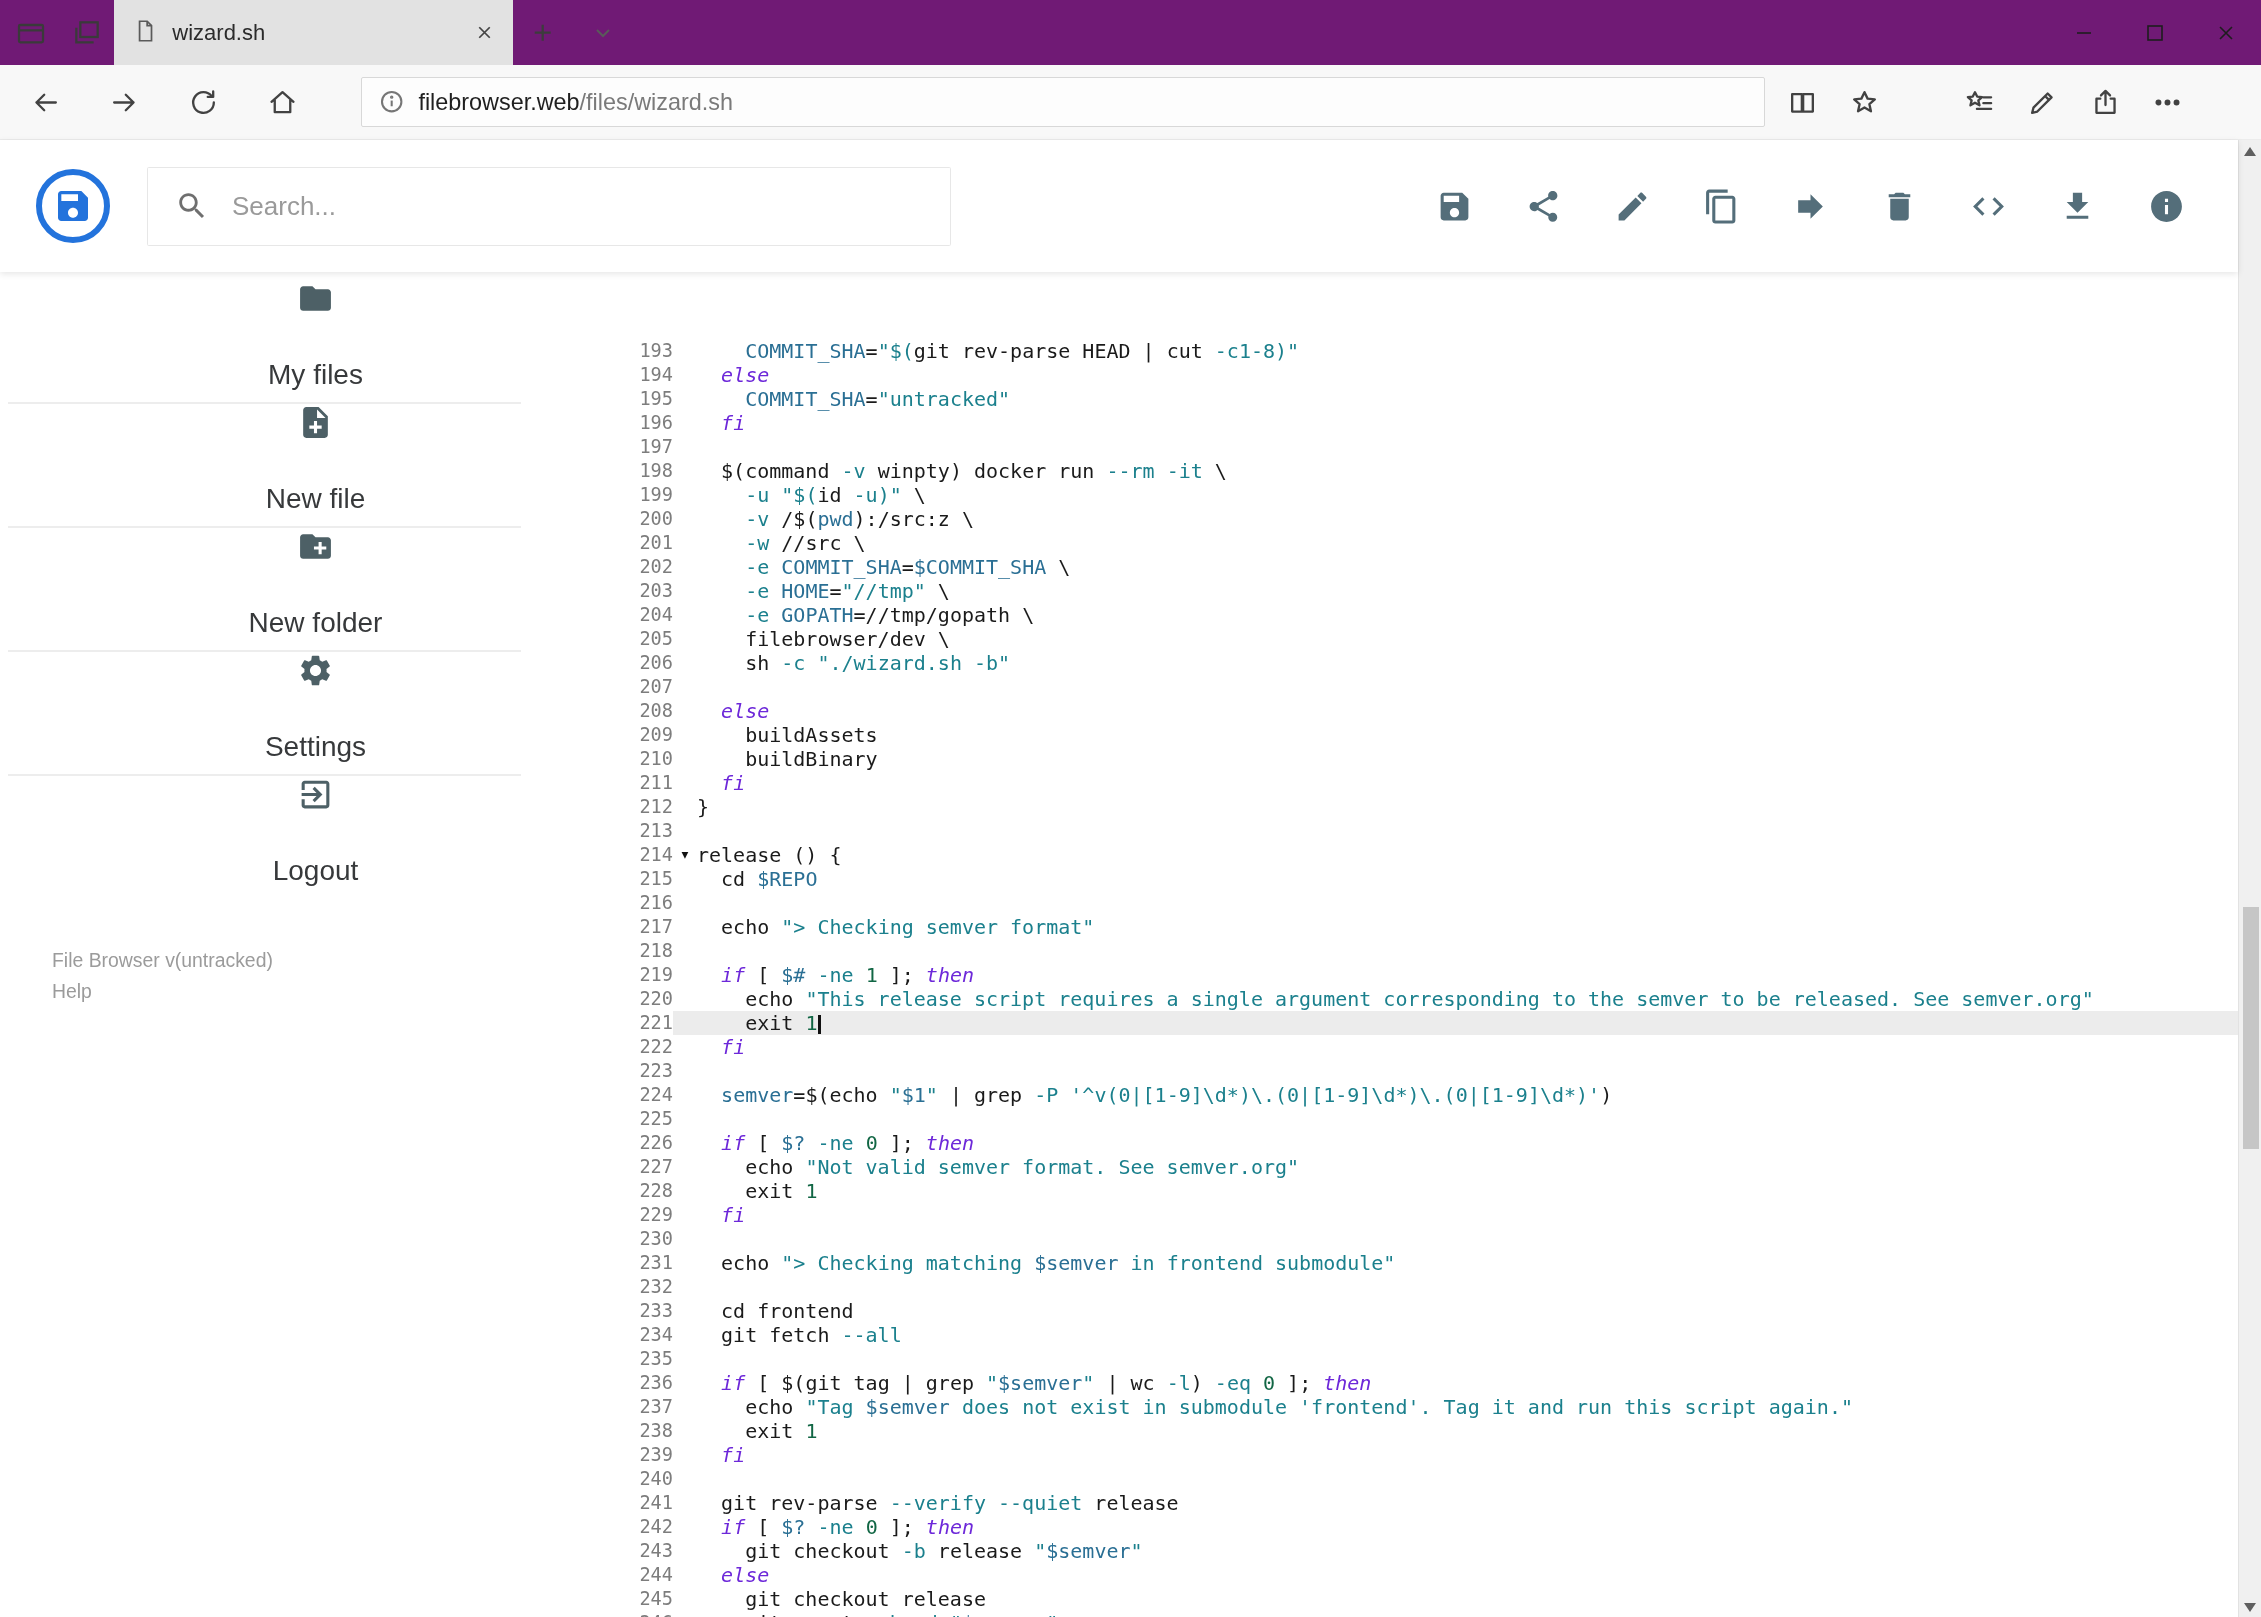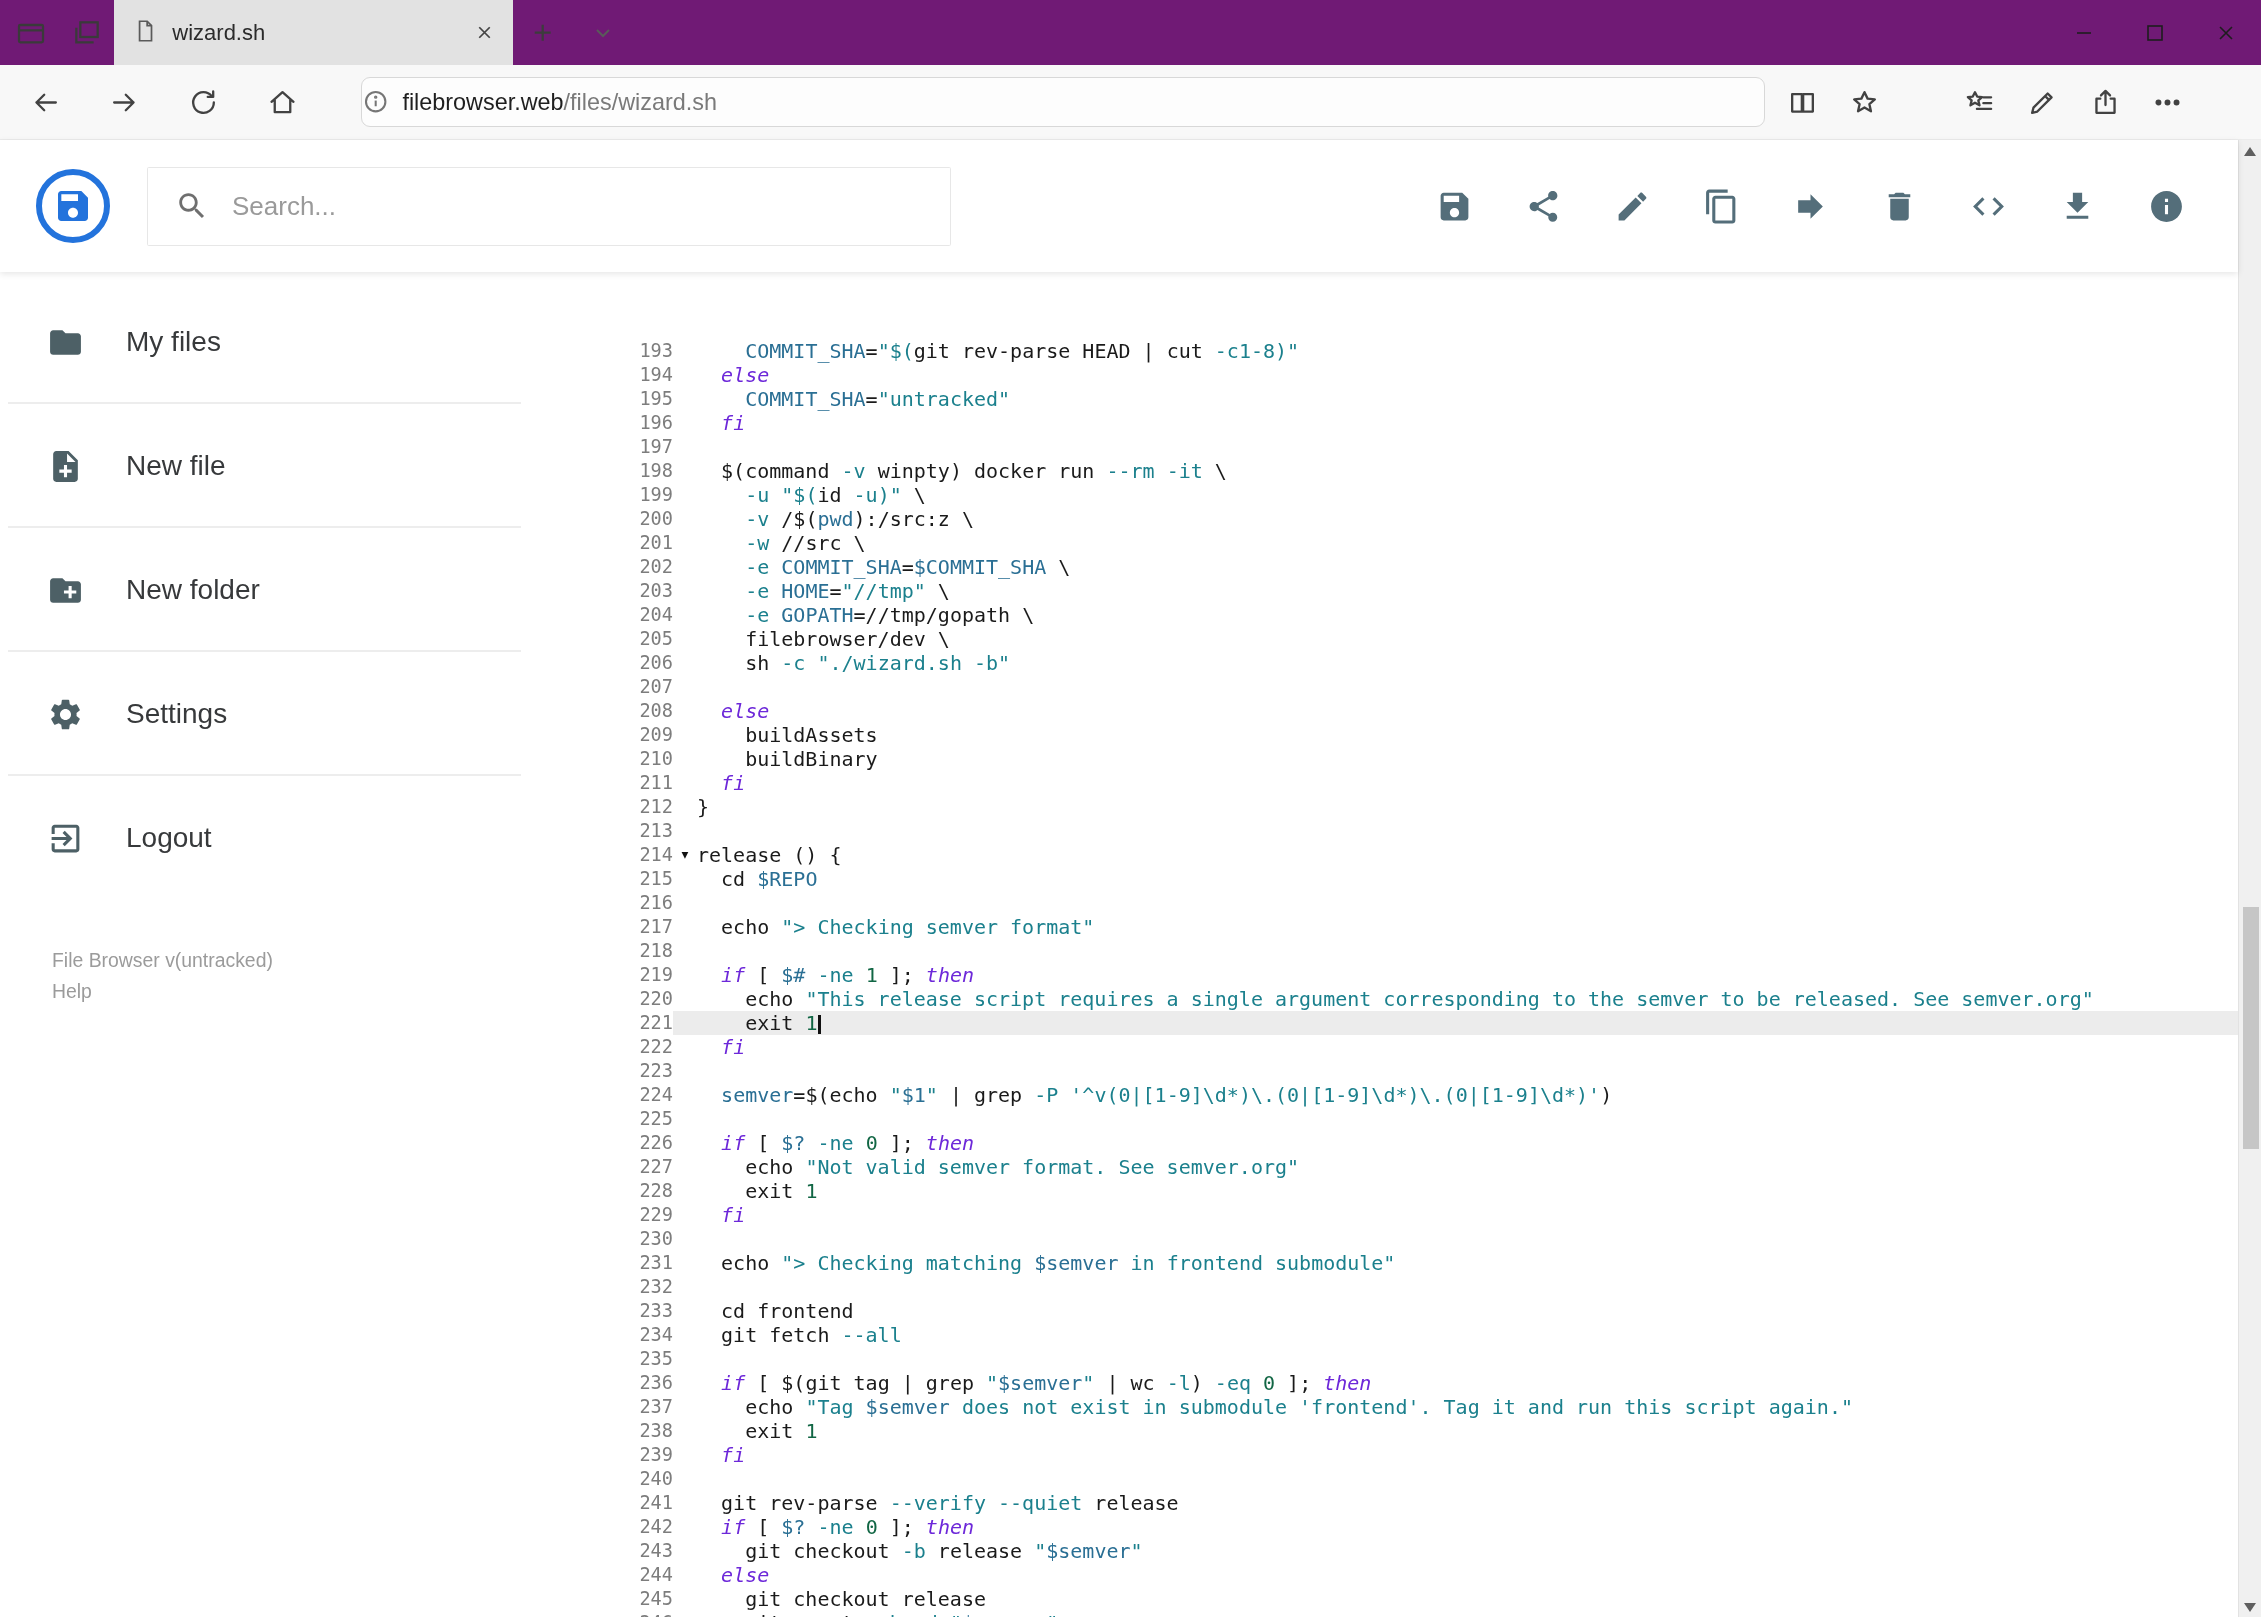--- a/index.html
+++ b/index.html
@@ -24,22 +24,22 @@
   .win svg { width:24px; height:24px; stroke:#1d1d1d; fill:none; stroke-width:1.6; }
 
   
   .navbar { height:75px; background:#f8f8f8; border-bottom:1.6px solid #ececec;
             display:flex; align-items:center; padding:0 16px; flex:none; }
   .navbtn { background:none; border:none; width:58px; height:58px; display:flex;
             align-items:center; justify-content:center; margin-right:21px; }
   .navbtn svg { width:31px; height:31px; stroke:#424242; fill:none; stroke-width:1.8;
                 stroke-linecap:round; stroke-linejoin:round; }
   .addressbar { width:1404px; height:50px; margin-left:29px; background:#fdfdfd;
-                border:1.6px solid #d8d8d8; border-radius:9px; display:flex; align-items:center;
-                padding:0 0; gap:13px; font-size:23.4px; }
+                border:1.6px solid #d8d8d8; border-radius:2px; display:flex; align-items:center;
+                padding:0 16px; gap:13px; font-size:23.4px; }
   .addressbar svg { width:27.4px; height:27.4px; stroke:#767676; fill:none; stroke-width:1.8; flex:none; }
   .url-host { color:#1f1f1f; }
   .url-path { color:#7a7a7a; }
   .tool-right { display:flex; align-items:center; margin-left:8px; }
   .tool-right .navbtn { margin-right:4.8px; }
   .tgap { width:52px; }
 
   
   .page { flex:1; position:relative; background:#fff; }
   .appheader { height:132px; margin-right:22.6px; background:#fff; display:flex; align-items:center;
@@ -53,21 +53,21 @@
   .search input { border:none; outline:none; font-size:26px; color:#444; width:662px;
                   font-family:"Liberation Sans", sans-serif; background:transparent; }
   .search input::placeholder { color:#9a9a9a; }
   .actions { margin-left:auto; margin-right:53px; display:flex; align-items:center; gap:52px; }
   .abtn { background:none; border:none; display:flex; }
   .abtn svg { width:37px; height:37px; fill:#546e7a; }
 
   
   .content { display:flex; height:1346px; }
   .sidebar { width:584px; flex:none; padding-top:8px; background:#fff; }
-  .sitem { height:124px; display:flex; align-items:center; padding-left:47px; gap:42px; position:relative; cursor:default; }
+  .sitem { height:124px; display:flex; align-items:center; padding-left:47px; gap:42px; position:relative; cursor:default;flex-direction:column; }
   .sitem svg { width:37px; height:37px; fill:#4d6066; flex:none; }
   .slabel { font-size:28px; color:#37393b; }
   .sitem.divider::after { content:""; position:absolute; bottom:0; left:8px; width:513px; height:1.6px; background:#ededed; }
   .sfoot { margin-top:45px; padding-left:52px; font-size:19.4px; color:#9b9b9b; line-height:31px; }
 
   
   .editor { flex:1; padding-top:19px; font-family:"DejaVu Sans Mono", monospace;
             font-size:20px; overflow:hidden; background:#fff;margin-top:48px; }
   .cm-row { display:flex; height:24px; line-height:24px; white-space:pre; }
   .gutter { width:89px; flex:none; text-align:right; color:#7d7d7d; font-size:18.6px; }

